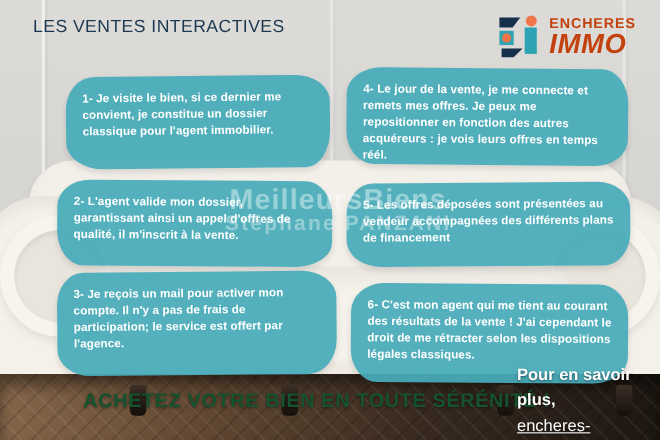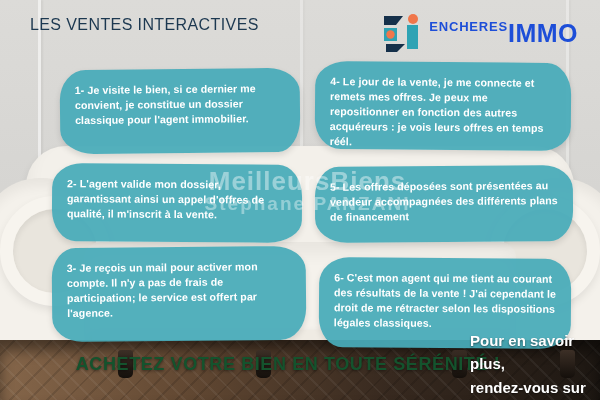--- a/index.html
+++ b/index.html
@@ -31,23 +31,23 @@
     background:
       repeating-linear-gradient(45deg,rgba(255,255,255,.05) 0 2px,rgba(0,0,0,0) 2px 13px),
       repeating-linear-gradient(-45deg,rgba(0,0,0,.12) 0 2px,rgba(0,0,0,0) 2px 13px),
       linear-gradient(90deg,#85664a 0%,#634933 30%,#37291f 65%,#1d1712 100%);
     box-shadow:inset 0 10px 14px rgba(0,0,0,.45);}
   
   .title{position:absolute;left:30px;top:13px;z-index:7;color:#1c3850;font-size:16px;font-weight:400;
     line-height:1.55;letter-spacing:.4px;}
   .logo{position:absolute;right:22px;top:13px;z-index:7;display:flex;align-items:center;gap:7px;}
   .logo svg{display:block;}
-  .logo-text{display:flex;flex-direction:row;color:#1d4ed8;line-height:1;}
+  .logo-text{display:flex;flex-direction:column;color:#c2410c;line-height:1;}
   .logo-top{font-size:13px;font-weight:700;letter-spacing:.8px;}
-  .logo-bottom{font-size:25px;font-weight:800;letter-spacing:.5px;margin-top:1px;}
+  .logo-bottom{font-size:25px;font-weight:800;letter-spacing:.5px;margin-top:1px;font-style:italic;}
   
   .step{position:absolute;z-index:4;background:rgba(72,171,185,.94);color:#fff;
     font-size:10.6px;font-weight:600;line-height:1.42;letter-spacing:.1px;
     padding:13px 15px;box-sizing:border-box;box-shadow:0 3px 6px rgba(0,0,0,.12);}
   .s1{left:60px;top:69px;width:240px;height:84px;border-radius:26px 32px 22px 34px/30px 24px 34px 24px;transform:rotate(-.6deg);}
   .s2{left:52px;top:164px;width:250px;height:78px;border-radius:30px 24px 34px 24px/24px 32px 22px 32px;transform:rotate(.4deg);}
   .s3{left:52px;top:247px;width:254px;height:94px;border-radius:24px 32px 26px 30px/30px 24px 32px 24px;transform:rotate(-.5deg);}
   .s4{left:315px;top:62px;width:256px;height:88px;border-radius:32px 24px 30px 26px/24px 32px 24px 30px;transform:rotate(.5deg);}
   .s5{left:315px;top:166px;width:258px;height:76px;border-radius:24px 30px 24px 32px/30px 24px 30px 24px;transform:rotate(-.4deg);}
   .s6{left:319px;top:258px;width:252px;height:90px;border-radius:30px 26px 32px 24px/26px 30px 24px 30px;transform:rotate(.4deg);}
@@ -111,17 +111,16 @@
   <div class="step s6">6- C'est mon agent qui me tient au courant des résultats de la vente ! J'ai cependant le droit de me rétracter selon les dispositions légales classiques.</div>
 
   <div class="watermark">
     <div class="wm1">MeilleursBiens</div>
     <div class="wm2">Stéphane PANZANI</div>
   </div>
 
   <div class="slogan">ACHETEZ VOTRE BIEN EN TOUTE SÉRÉNITÉ !</div>
   <div class="info">
     <div>Pour en savoir plus,</div>
-    <div>rendez-vous sur</div>
     <a>encheres-immo.com</a>
   </div>
 
 </div>
 
 </body></html>

